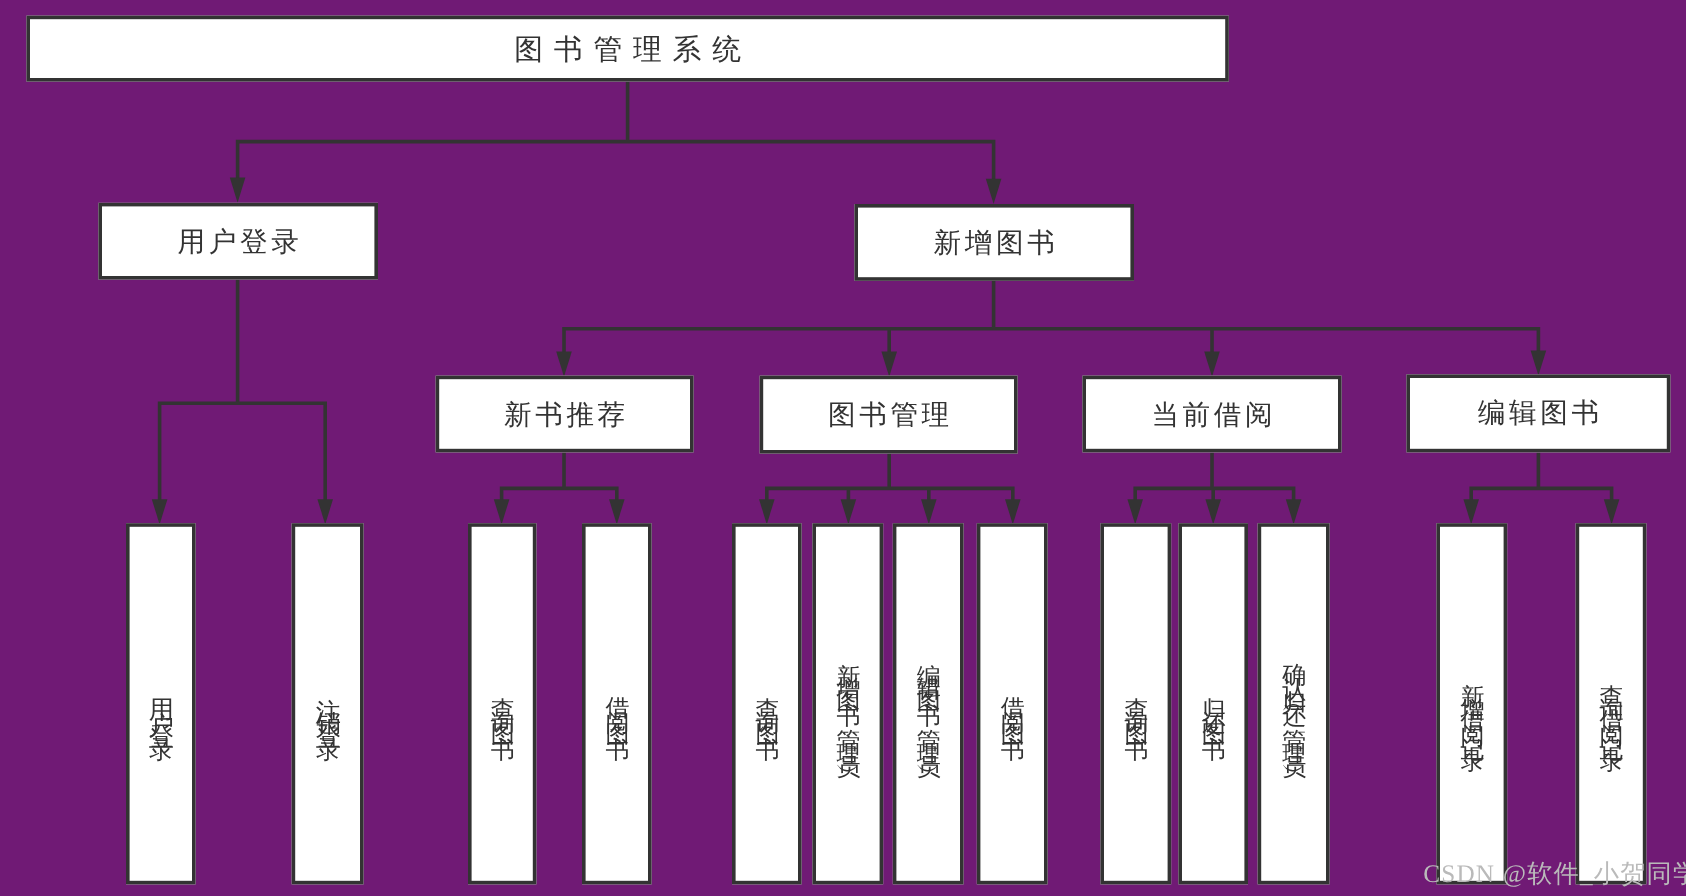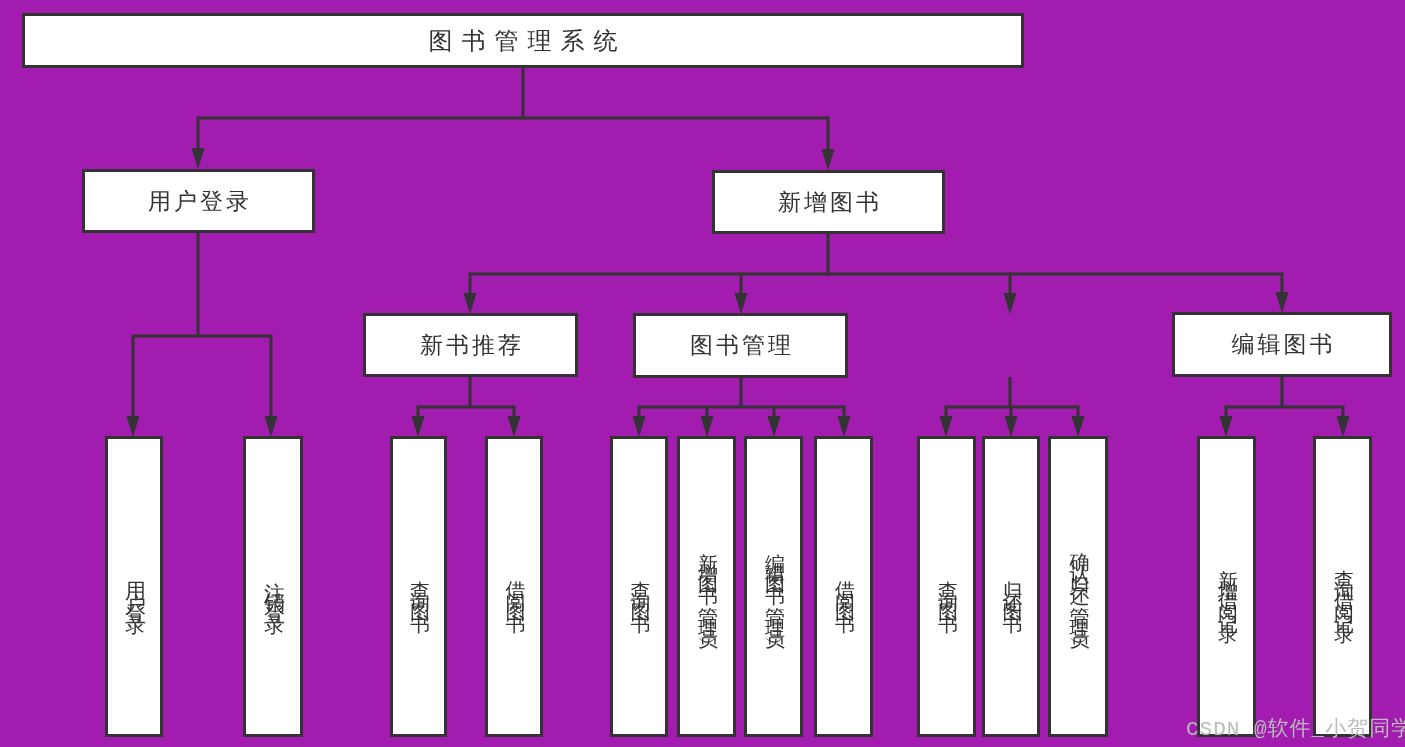--- a/index.html
+++ b/index.html
@@ -1,19 +1,19 @@
 <!DOCTYPE html>
 <html><head>
 <meta charset="utf-8">
 <style>
   html,body { margin:0; padding:0; background:#ffffff; }
   .stage {
     position:relative; width:1405px; height:747px;
-    background:#a21caf; overflow:hidden;
-    font-family:Liberation Mono, monospace; color:#333333;
+    background:#701a75; overflow:hidden;
+    font-family:Liberation Serif, serif; color:#333333;
   }
   svg.connectors { position:absolute; left:0; top:0; z-index:0; }
   .node {
     position:absolute; box-sizing:border-box;
     border:3px solid #333333; background:#ffffff;
     display:flex; align-items:center; justify-content:center;
     z-index:1;
   }
   .hlabel { font-size:23px; letter-spacing:3px; text-indent:3px; white-space:nowrap; color:#333333; }
   .root-label { font-size:24px; letter-spacing:9px; text-indent:9px; }
@@ -92,20 +92,23 @@
   <div class="node" style="left:712px; top:170px; width:233px; height:64px;">
     <span class="hlabel">新增图书</span>
   </div>
 
   <div class="node" style="left:363px; top:313px; width:215px; height:64px;">
     <span class="hlabel">新书推荐</span>
   </div>
   <div class="node" style="left:633px; top:313px; width:215px; height:65px;">
     <span class="hlabel">图书管理</span>
   </div>
+  <div class="node" style="left:902px; top:313px; width:216px; height:64px;">
+    <span class="hlabel">当前借阅</span>
+  </div>
   <div class="node" style="left:1172px; top:312px; width:220px; height:65px;">
     <span class="hlabel">编辑图书</span>
   </div>
 
   <div class="node big" style="left:105px; top:436px; width:58px; height:301px;">
     <span class="vtext">用户登录</span>
   </div>
   <div class="node big" style="left:243px; top:436px; width:60px; height:301px;">
     <span class="vtext">注销登录</span>
   </div>

